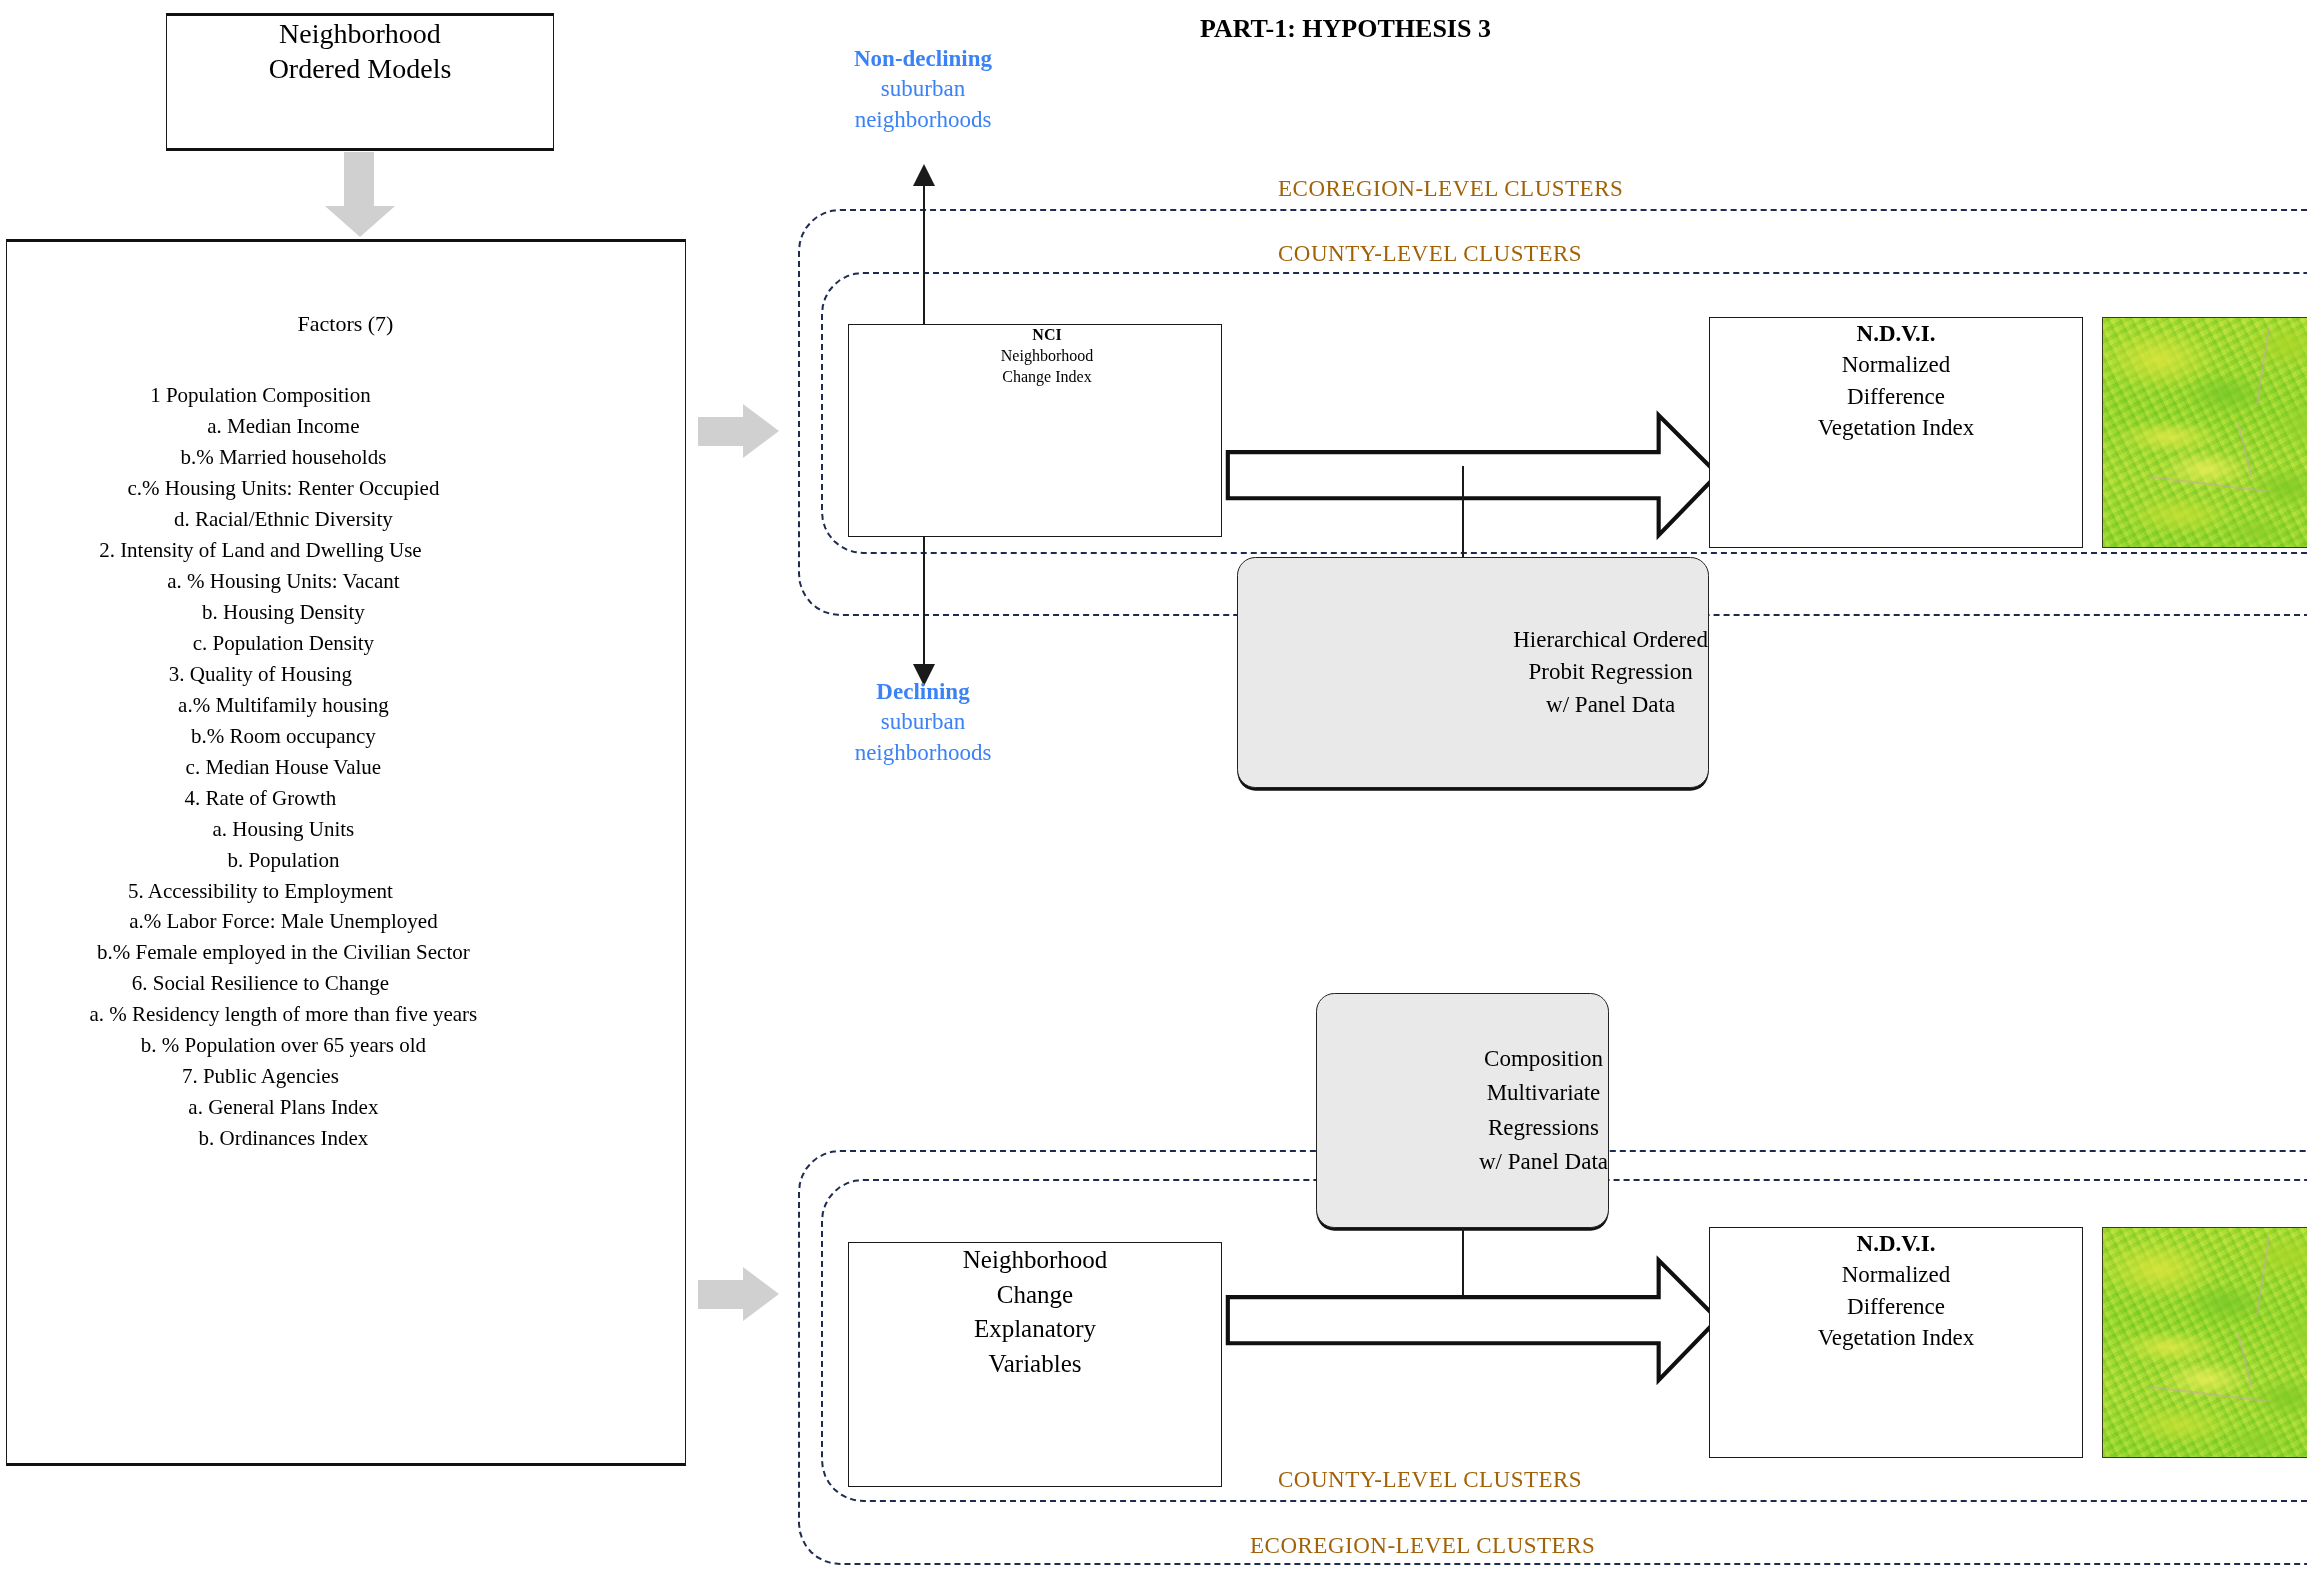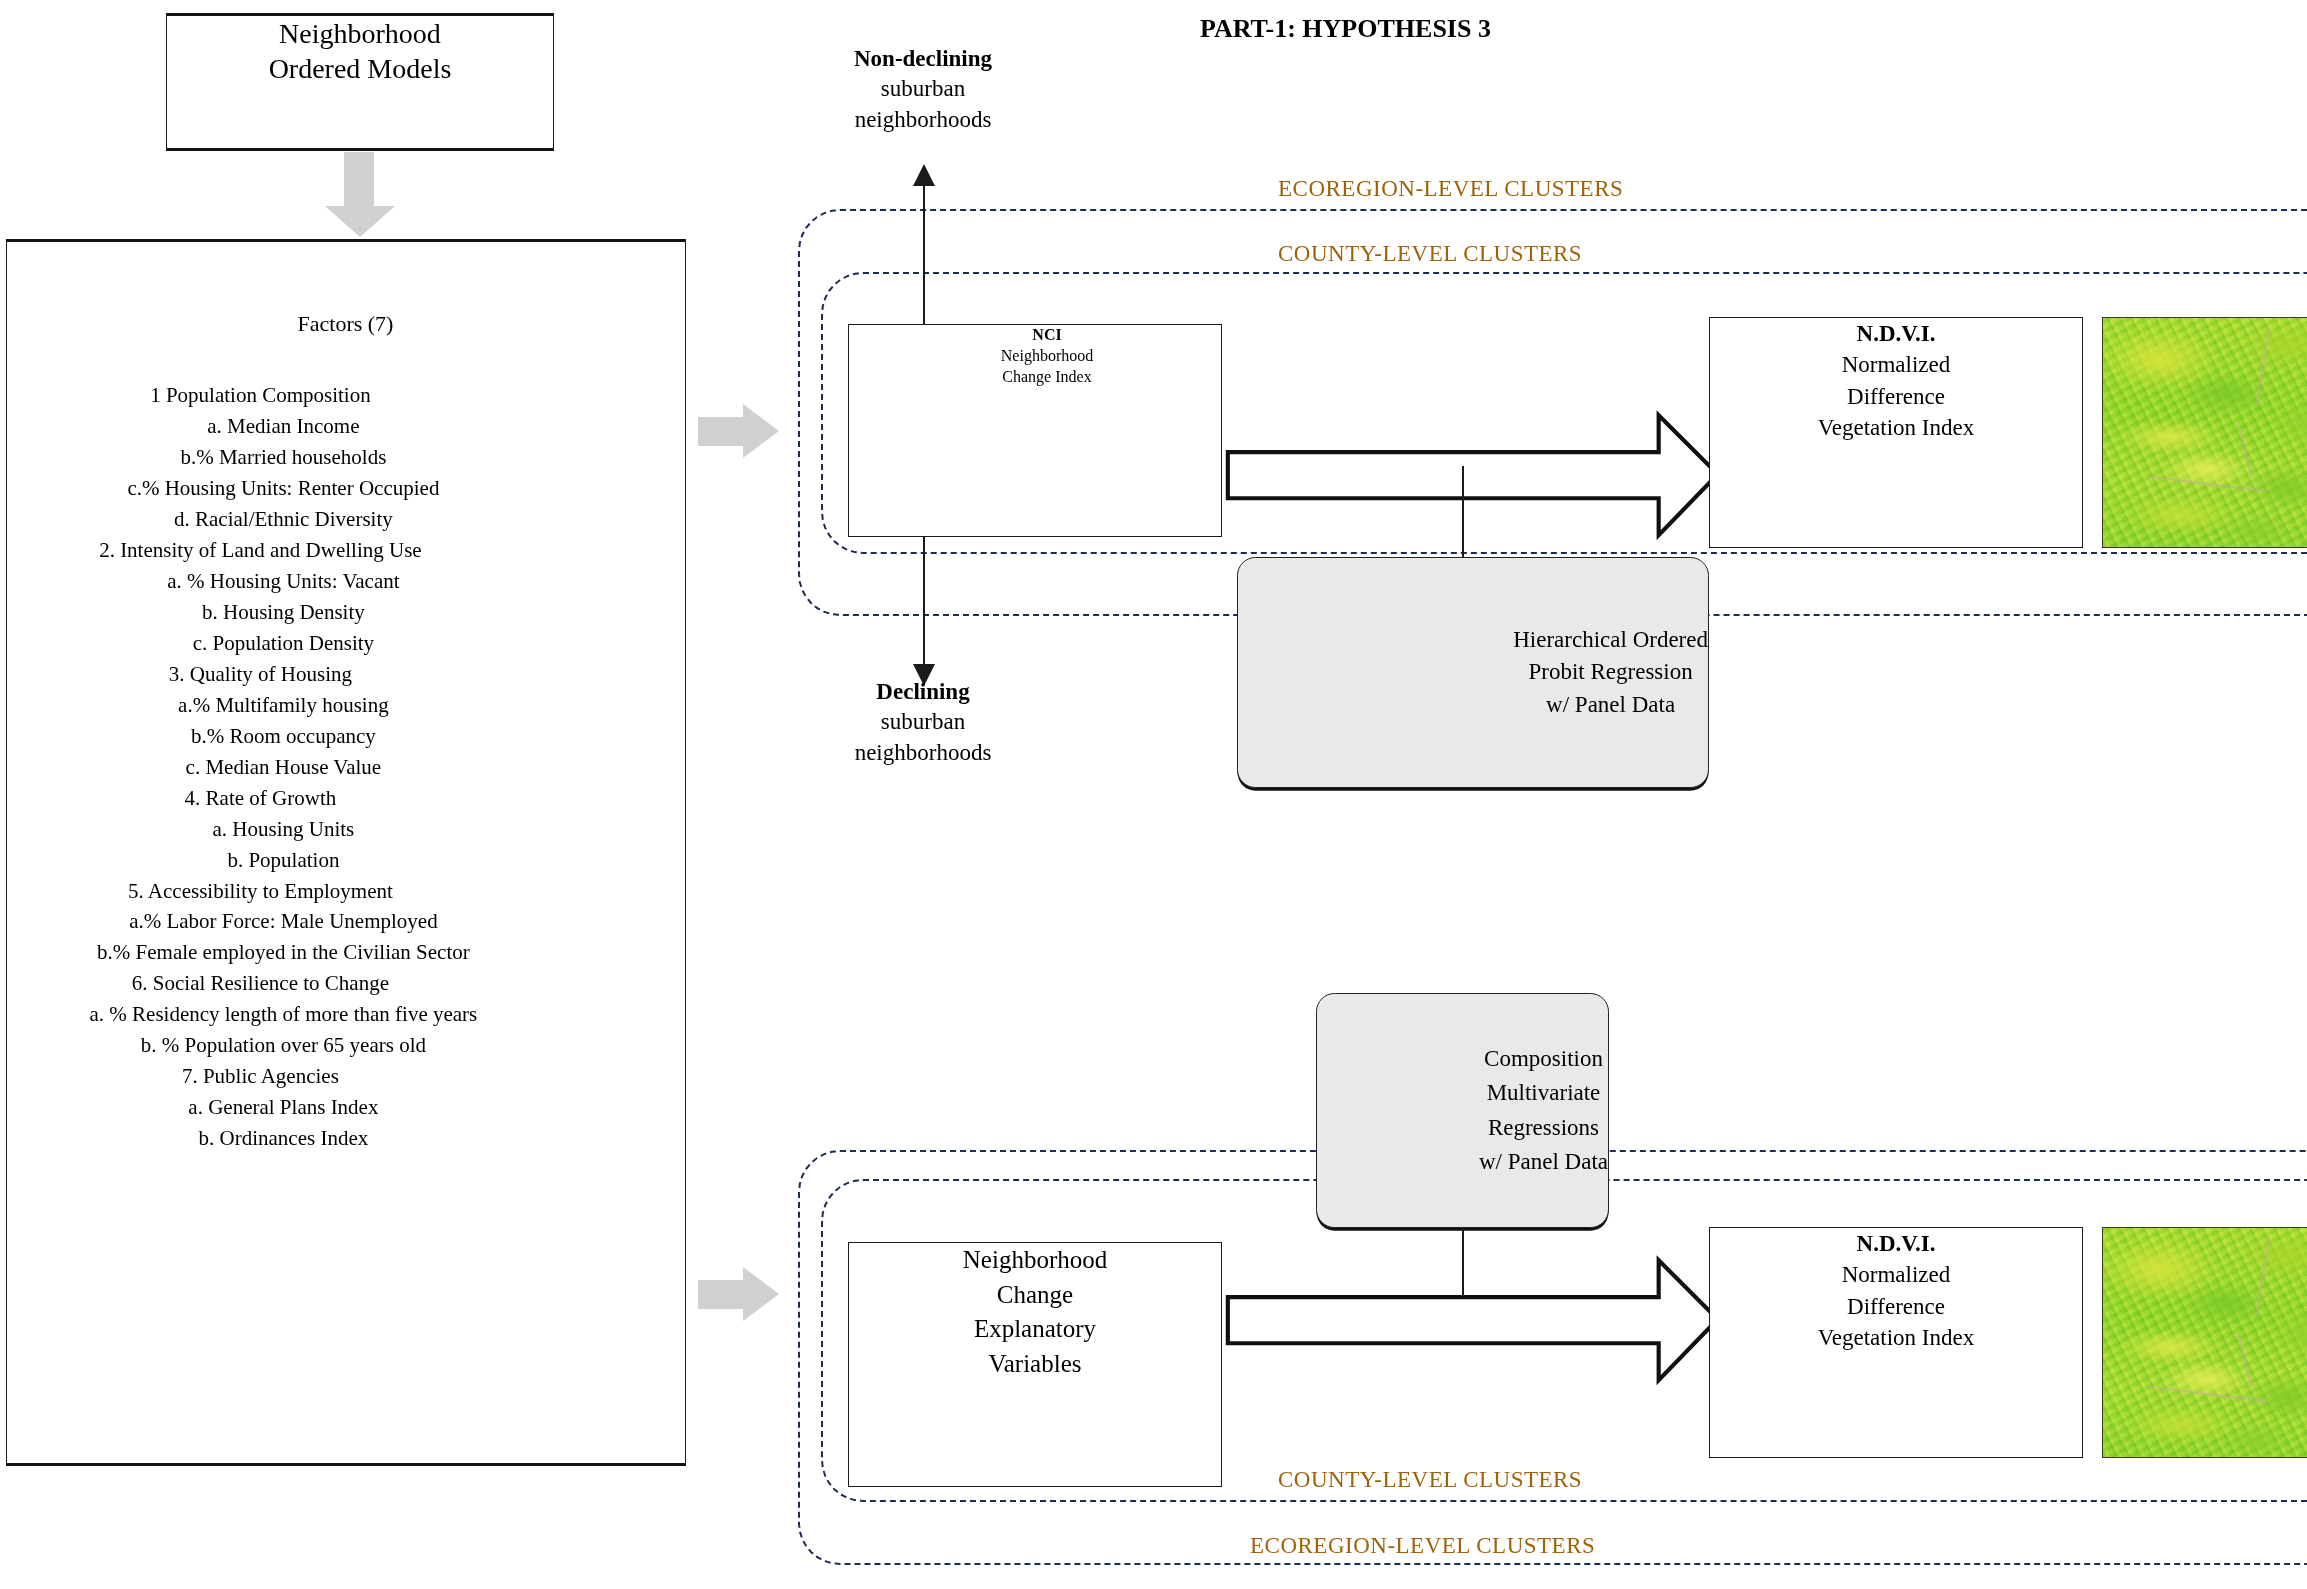--- a/index.html
+++ b/index.html
@@ -49,21 +49,21 @@
 
   
   .parttitle{
     position:absolute;white-space:nowrap;
     font-weight:bold;color:#000;
     font-family:"Liberation Serif", serif;
   }
 
   
   .textblock{
-    position:absolute;text-align:center;color:#000000;
+    position:absolute;text-align:center;color:#3b82f6;
     font-family:"Liberation Serif", serif;line-height:1.32;
   }
   .textblock .hd{font-weight:bold;display:block;}
 
   
   .factorstitle{
     position:absolute;width:100%;text-align:center;
   }
   .factorslist{
     position:absolute;color:#000;

